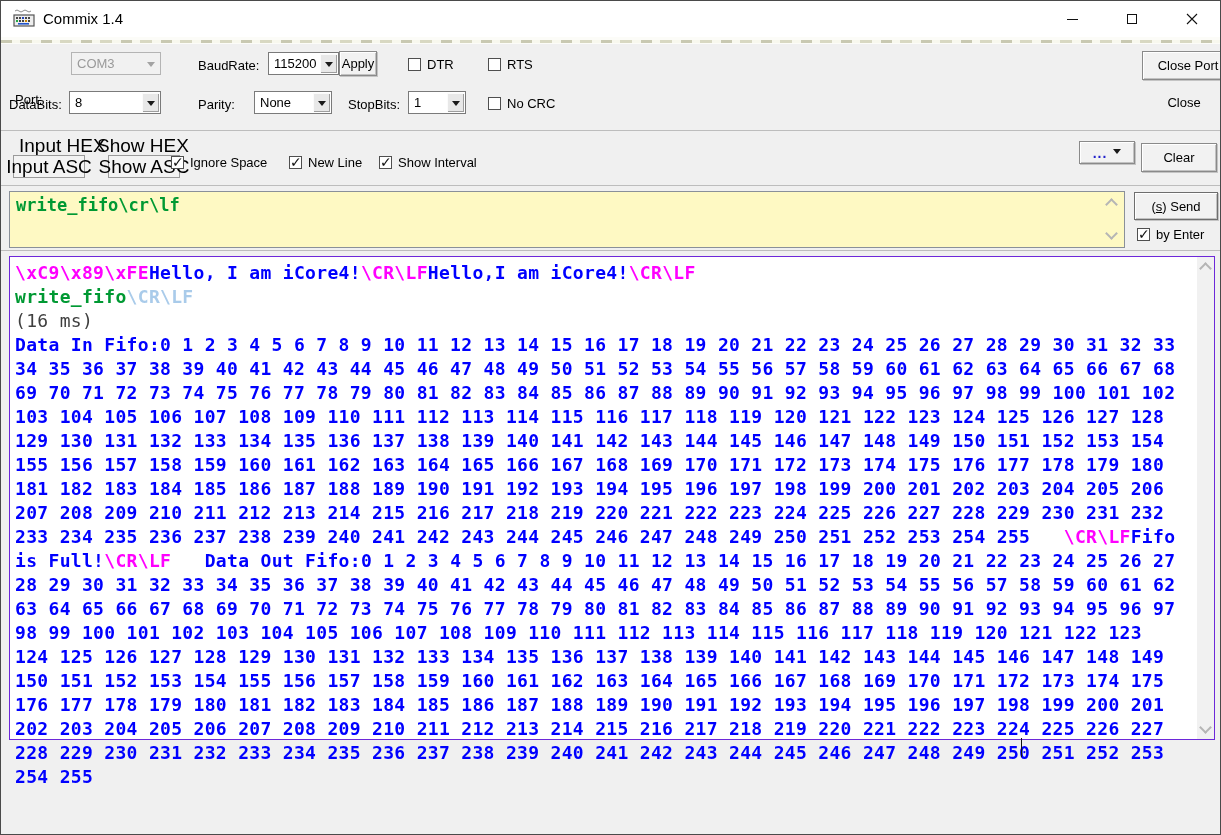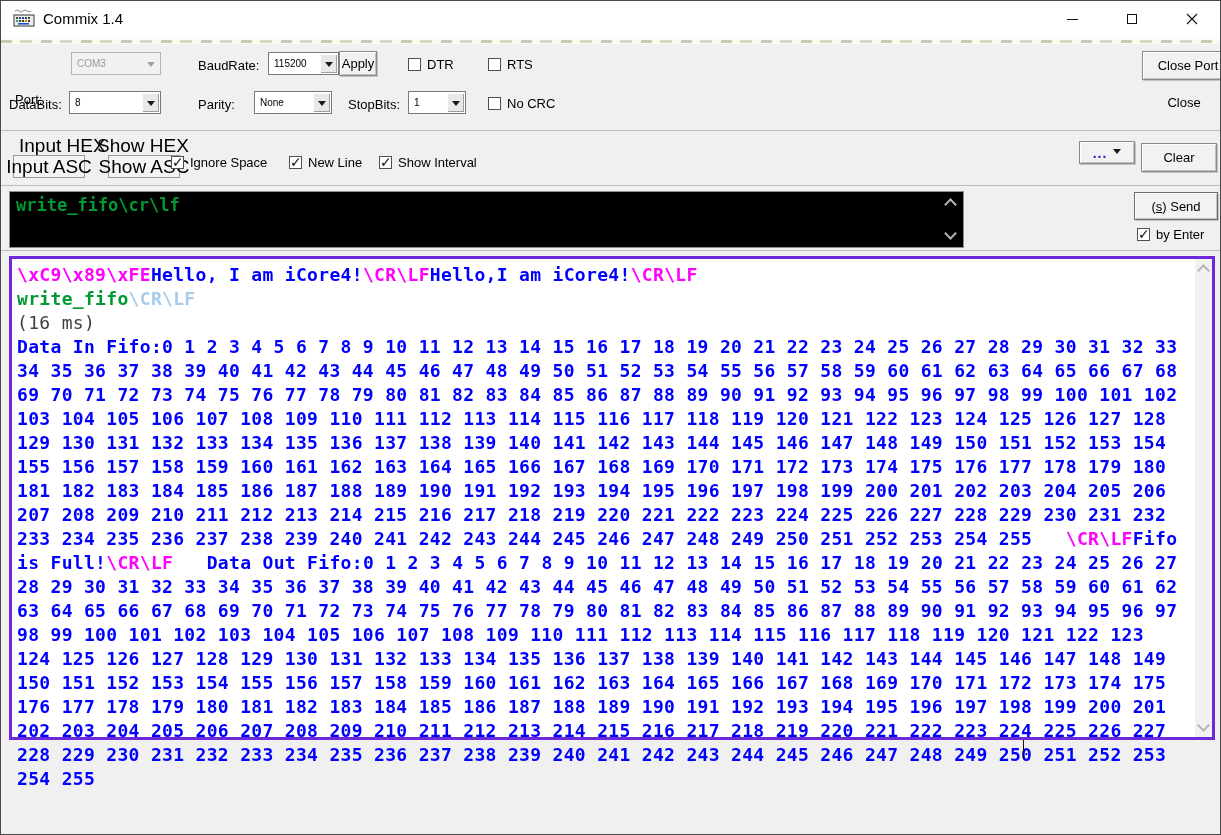--- a/index.html
+++ b/index.html
@@ -25,21 +25,21 @@
   .settings { top:43px; height:87px; border-bottom:1px solid #BDBDBD; }
   .toolbar  { top:131px; height:54px; border-bottom:1px solid #BDBDBD; }
   .sendbar  { top:186px; height:64px; border-bottom:1px solid #BDBDBD; }
   .outwrap  { top:251px; height:584px; }
 
   .lab { position:absolute; font-size:13px; color:#000; white-space:nowrap; }
 
   
   .combo { position:absolute; background:#FFFFFF; border:1px solid #7A7A7A; }
   .combo-value { position:absolute; left:5px; top:0; bottom:0; display:flex; align-items:center;
-                 font-size:10px; color:#000; white-space:nowrap; }
+                 font-size:13px; color:#000; white-space:nowrap; }
   .combo-btn { position:absolute; right:1px; top:1px; bottom:1px; width:17px; background:#E8E8E8;
                box-shadow:inset 1px 1px 0 #FBFBFB, inset -1px -1px 0 #9E9E9E;
                display:flex; align-items:center; justify-content:center; }
   .tri { width:0; height:0; border:4px solid transparent; border-top:5px solid #1A1A1A; margin-top:5px; }
   .combo.disabled { background:#F1F1F1; border-color:#B4B4B4; }
   .combo.disabled .combo-value { color:#9A9A9A; }
   .combo.disabled .combo-btn { background:#F1F1F1; box-shadow:none; }
   .combo.disabled .tri { border-top-color:#A3A3A3; }
 
   
@@ -56,33 +56,33 @@
       font-size:14px; font-weight:bold; color:#101010; font-family:"DejaVu Sans", sans-serif; }
 
   
   .mode { position:absolute; font-size:19px; color:#000; display:flex; align-items:center; justify-content:center; white-space:nowrap; }
   .mode.selected { border:1px solid #9A9A9A; background:#F3F3F3; }
 
   
   .dots { color:#2121CC; font-weight:bold; letter-spacing:1px; font-size:14px; line-height:10px; margin-right:6px; }
 
   
-  .send-input { position:absolute; left:8px; top:4px; width:955px; height:57px; background:#000000;
+  .send-input { position:absolute; left:8px; top:4px; width:1116px; height:57px; background:#fef9c3;
                 border:1px solid #8A9099; }
   .send-input-text { position:absolute; left:6px; top:3px;
       font-family:"DejaVu Sans Mono", monospace; font-weight:bold; font-size:17px; color:#009933; white-space:pre; }
   .chev { width:9px; height:9px; position:absolute; }
   .chev-up { border-left:2px solid #B5B5B5; border-top:2px solid #B5B5B5; transform:rotate(45deg); }
   .chev-down { border-right:2px solid #B5B5B5; border-bottom:2px solid #B5B5B5; transform:rotate(45deg); }
 
   .underl { text-decoration:underline; }
 
   
   .output-box { position:absolute; left:8px; top:4px; width:1206px; height:484px; background:#FFF;
-                border:3px solid #6d28d9; }
+                border:1px solid #6d28d9; }
   .output-text { position:absolute; left:5px; top:4px; width:1162px;
       font-family:"DejaVu Sans Mono", monospace; font-weight:bold; font-size:18px; line-height:24px;
       letter-spacing:0.32px; white-space:pre-wrap; word-break:normal; color:#0000FF; }
   .vscroll { position:absolute; right:0; top:0; bottom:0; width:17px; background:#F1F1F1; }
   .vscroll .chev-up { left:4px; top:7px; }
   .vscroll .chev-down { left:4px; bottom:7px; }
   .caret { position:absolute; width:1px; height:19px; background:#111; }
 </style>
 </head>
 <body>

